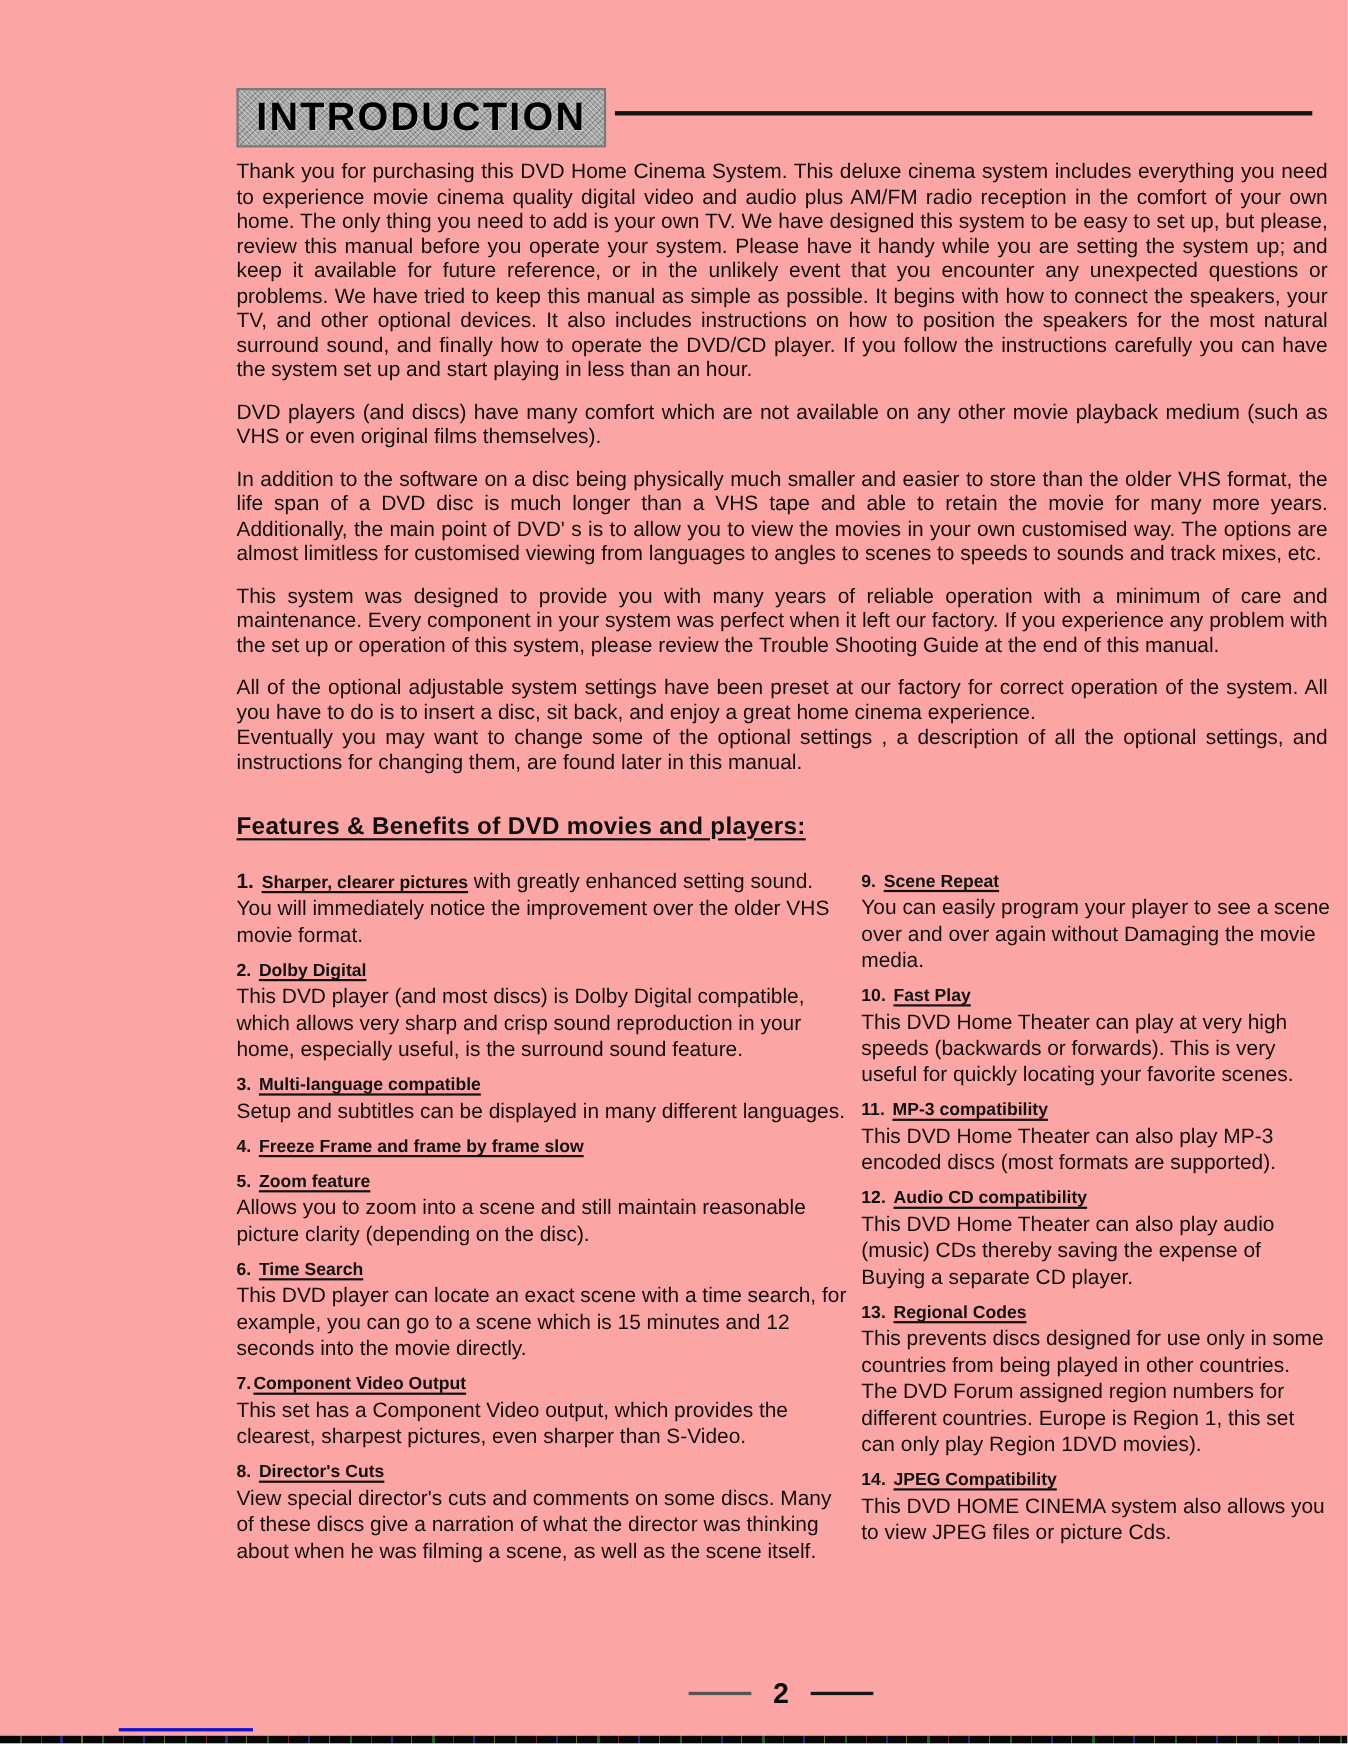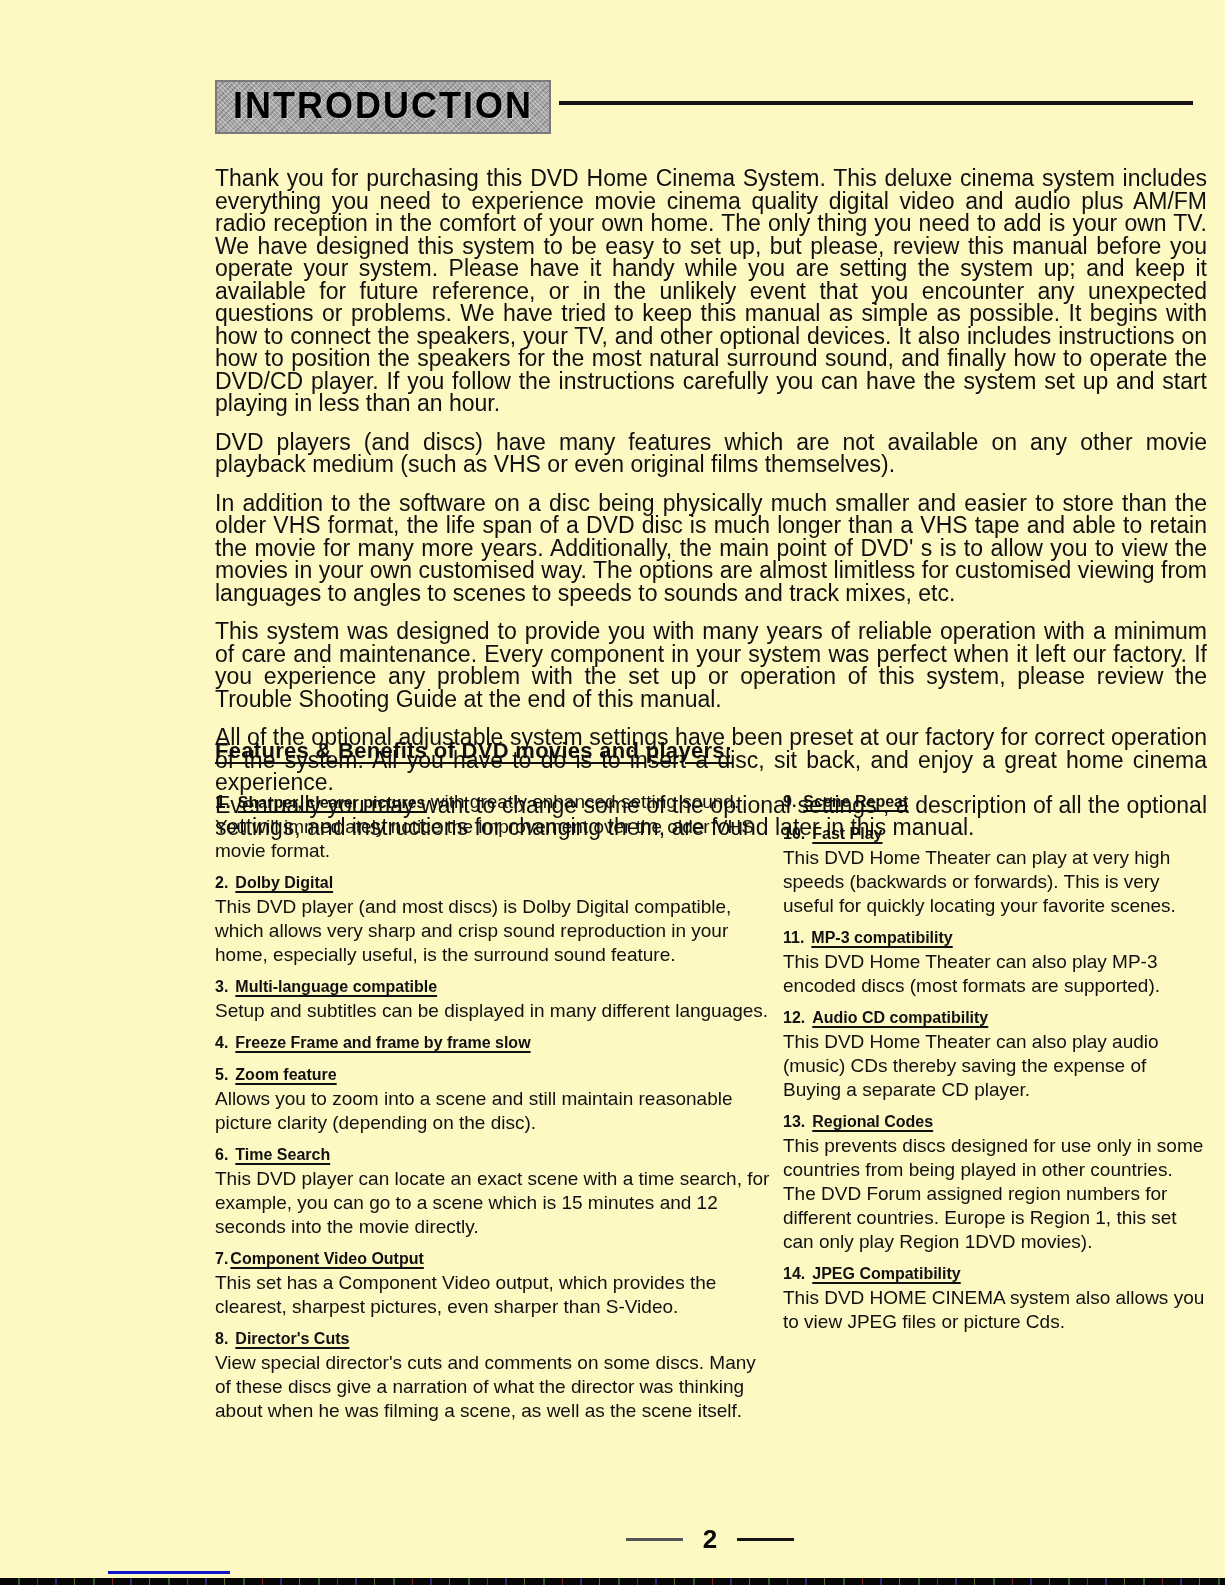--- a/index.html
+++ b/index.html
@@ -1,20 +1,20 @@
 <!DOCTYPE html>
 <html><head>
 <meta charset="utf-8">
 <style>
   html,body{margin:0;padding:0;background:#d9d9d9;}
   .page{
     position:relative;
     width:1225px;height:1585px;
     margin:0 auto;
-    background:#fef9c3;
+    background:#fca5a5;
     font-family:"Liberation Sans","DejaVu Sans",sans-serif;
     color:#101010;
     overflow:hidden;
   }
   
   .header-row{
     position:absolute;top:80px;left:215px;right:32px;
     display:flex;align-items:center;
   }
   .intro-box{
@@ -26,21 +26,21 @@
     padding:3px 16px 5px 16px;
     font-size:36px;font-weight:bold;letter-spacing:2px;
     color:#000;
     text-shadow:1px 1px 0 rgba(255,255,255,.35);
     white-space:nowrap;
   }
   .header-rule{flex:1;height:4px;background:#141414;margin-left:8px;margin-top:-8px;}
   
   .intro{
     position:absolute;top:146px;left:215px;width:992px;
-    font-size:23px;line-height:22.5px;text-align:justify;margin-top:21px;
+    font-size:19px;line-height:22.5px;text-align:justify;
   }
   .intro p{margin:0 0 16px 0;}
   .pre-line{white-space:pre-line;}
   
   .features-heading{
     position:absolute;top:738px;left:215px;margin:0;
     font-size:22px;font-weight:bold;
     text-decoration:underline;text-decoration-thickness:2px;text-underline-offset:4px;
     letter-spacing:.3px;
   }
@@ -92,21 +92,21 @@
 
   <div class="header-row">
     <div class="intro-box">
       <span>INTRODUCTION</span>
     </div>
     <div class="header-rule"></div>
   </div>
 
   <div class="intro">
     <p>Thank you for purchasing this DVD Home Cinema System. This deluxe cinema system includes everything you need to experience movie cinema quality digital video and audio plus AM/FM radio reception in the comfort of your own home. The only thing you need to add is your own TV. We have designed this system to be easy to set up, but please, review this manual before you operate your system. Please have it handy while you are setting the system up; and keep it available for future reference, or in the unlikely event that you encounter any unexpected questions or problems. We have tried to keep this manual as simple as possible. It begins with how to connect the speakers, your TV, and other optional devices. It also includes instructions on how to position the speakers for the most natural surround sound, and finally how to operate the DVD/CD player. If you follow the instructions carefully you can have the system set up and start playing in less than an hour.</p>
-    <p>DVD players (and discs) have many features which are not available on any other movie playback medium (such as VHS or even original films themselves).</p>
+    <p>DVD players (and discs) have many comfort which are not available on any other movie playback medium (such as VHS or even original films themselves).</p>
     <p>In addition to the software on a disc being physically much smaller and easier to store than the older VHS format, the life span of a DVD disc is much longer than a VHS tape and able to retain the movie for many more years. Additionally, the main point of DVD' s is to allow you to view the movies in your own customised way. The options are almost limitless for customised viewing from languages to angles to scenes to speeds to sounds and track mixes, etc.</p>
     <p>This system was designed to provide you with many years of reliable operation with a minimum of care and maintenance. Every component in your system was perfect when it left our factory. If you experience any problem with the set up or operation of this system, please review the Trouble Shooting Guide at the end of this manual.</p>
     <p class="pre-line">All of the optional adjustable system settings have been preset at our factory for correct operation of the system. All you have to do is to insert a disc, sit back, and enjoy a great home cinema experience.
 Eventually you may want to change some of the optional settings , a description of all the optional settings, and instructions for changing them, are found later in this manual.</p>
   </div>
 
   <h2 class="features-heading">Features &amp; Benefits of DVD movies and players:</h2>
 
   <div class="columns">
 
@@ -149,20 +149,21 @@
         <p class="feat-head"><span class="feat-num">8.</span><span class="feat-title">Director's Cuts</span></p>
         <p class="feat-body">View special director's cuts and comments on some discs. Many of these discs give a narration of what the director was thinking about when he was filming a scene, as well as the scene itself.</p>
       </div>
 
     </div>
 
     <div class="col col-right">
 
       <div class="feat">
         <p class="feat-head"><span class="feat-num">9.</span><span class="feat-title">Scene Repeat</span></p>
+        <p class="feat-body">You can easily program your player to see a scene over and over again without Damaging the movie media.</p>
       </div>
 
       <div class="feat">
         <p class="feat-head"><span class="feat-num">10.</span><span class="feat-title">Fast Play</span></p>
         <p class="feat-body">This DVD Home Theater can play at very high speeds (backwards or forwards). This is very useful for quickly locating your favorite scenes.</p>
       </div>
 
       <div class="feat">
         <p class="feat-head"><span class="feat-num">11.</span><span class="feat-title">MP-3 compatibility</span></p>
         <p class="feat-body">This DVD Home Theater can also play MP-3 encoded discs (most formats are supported).</p>

